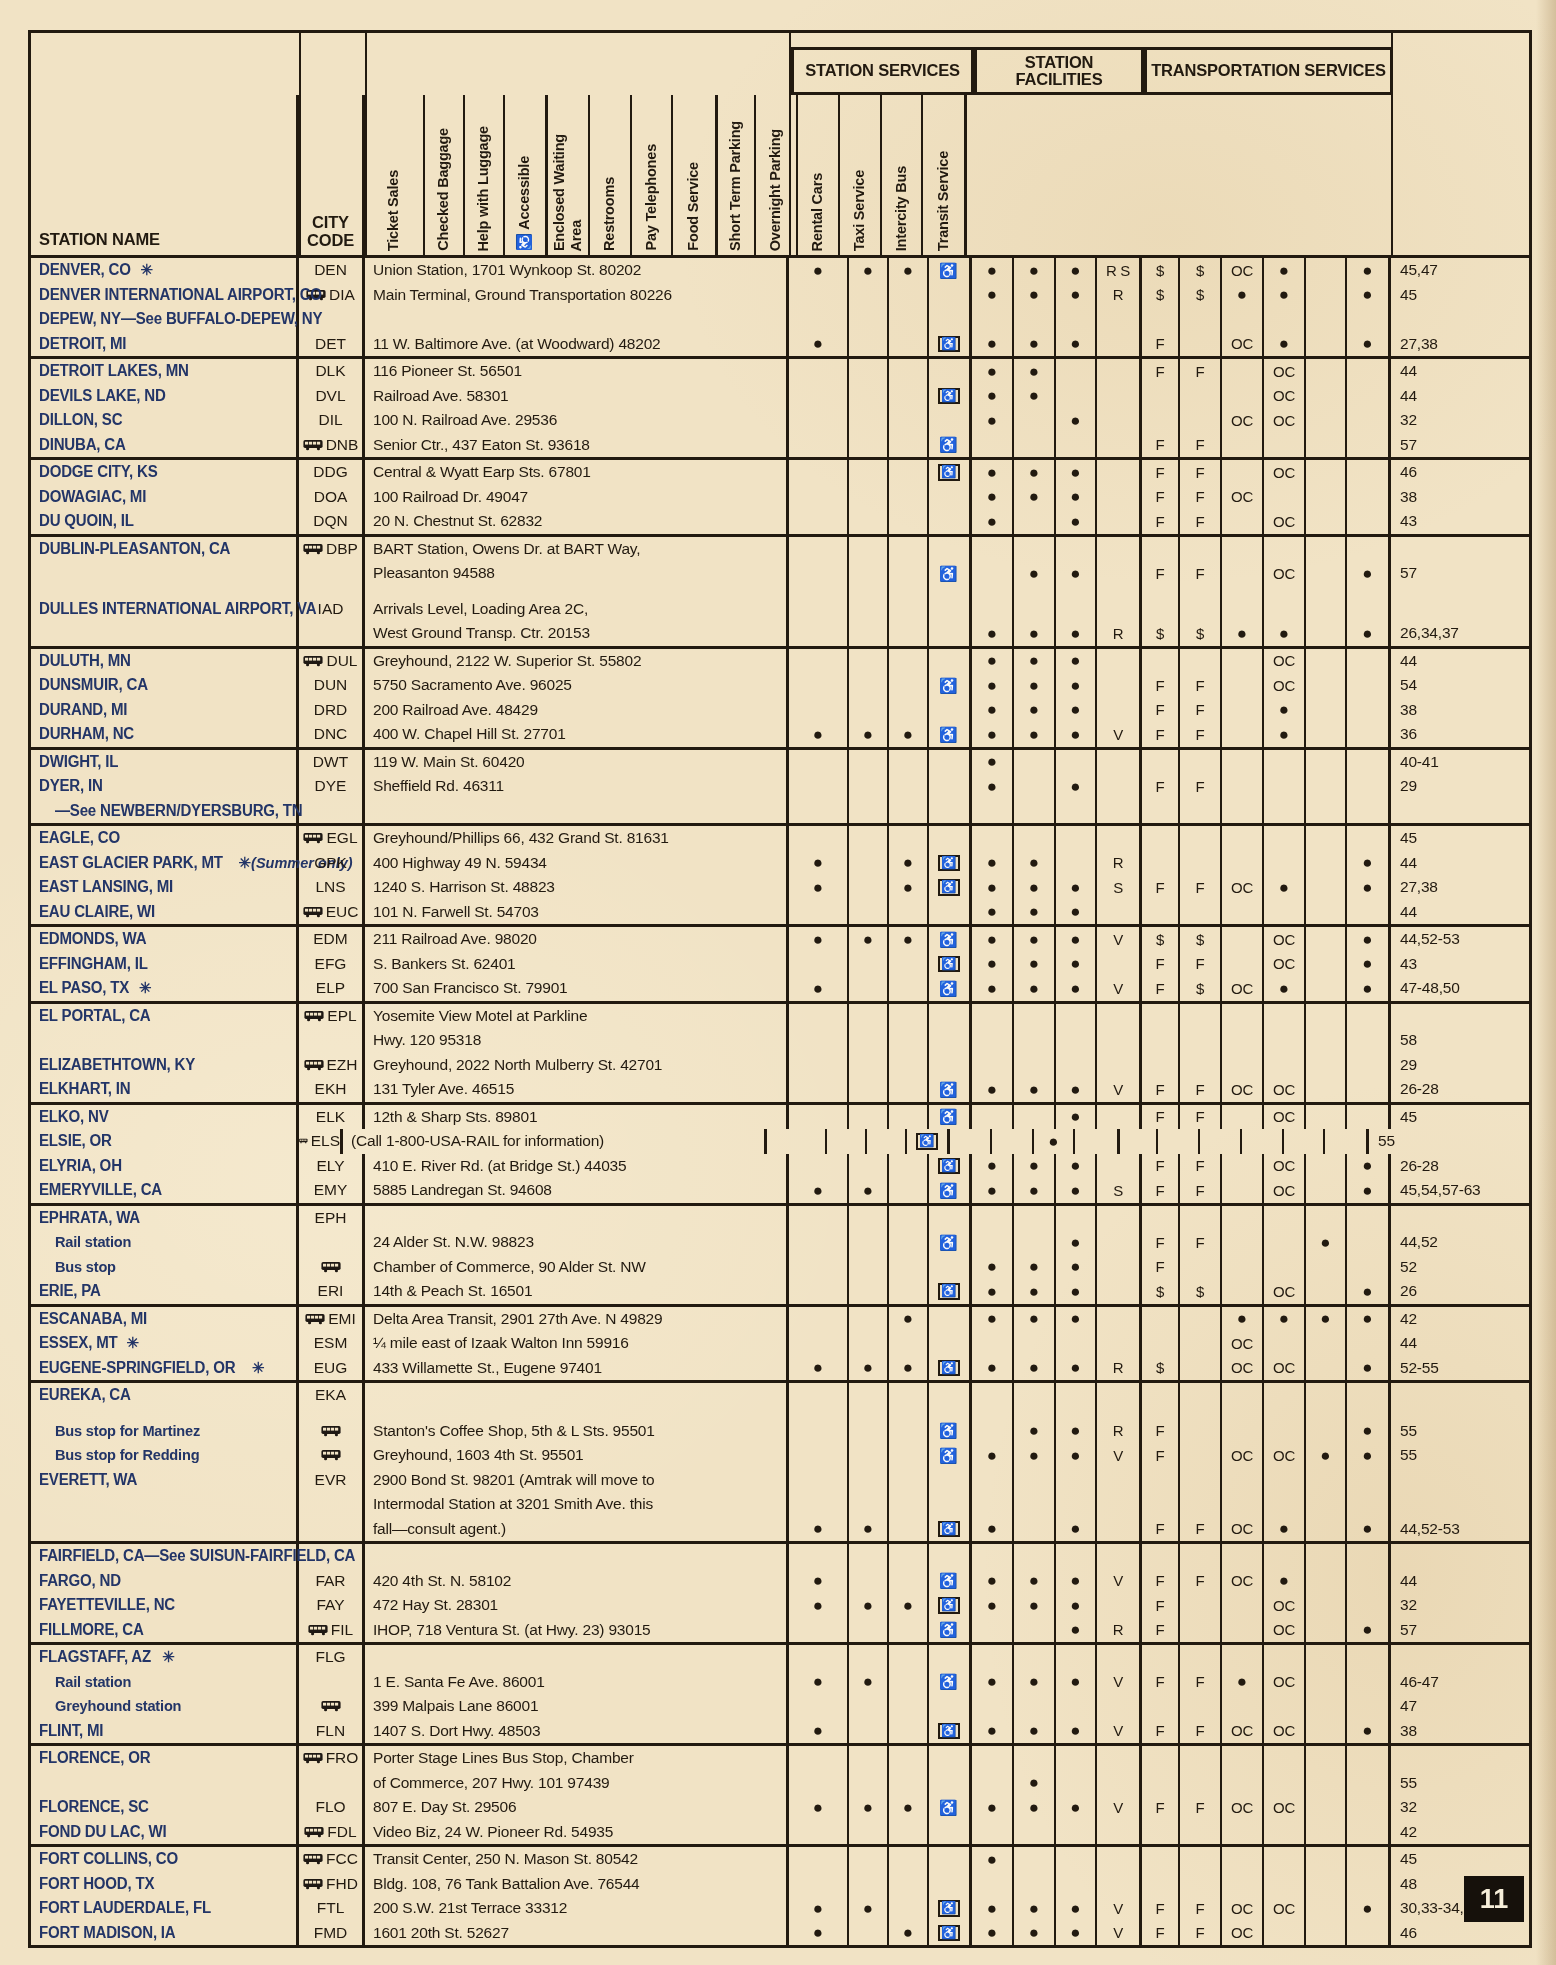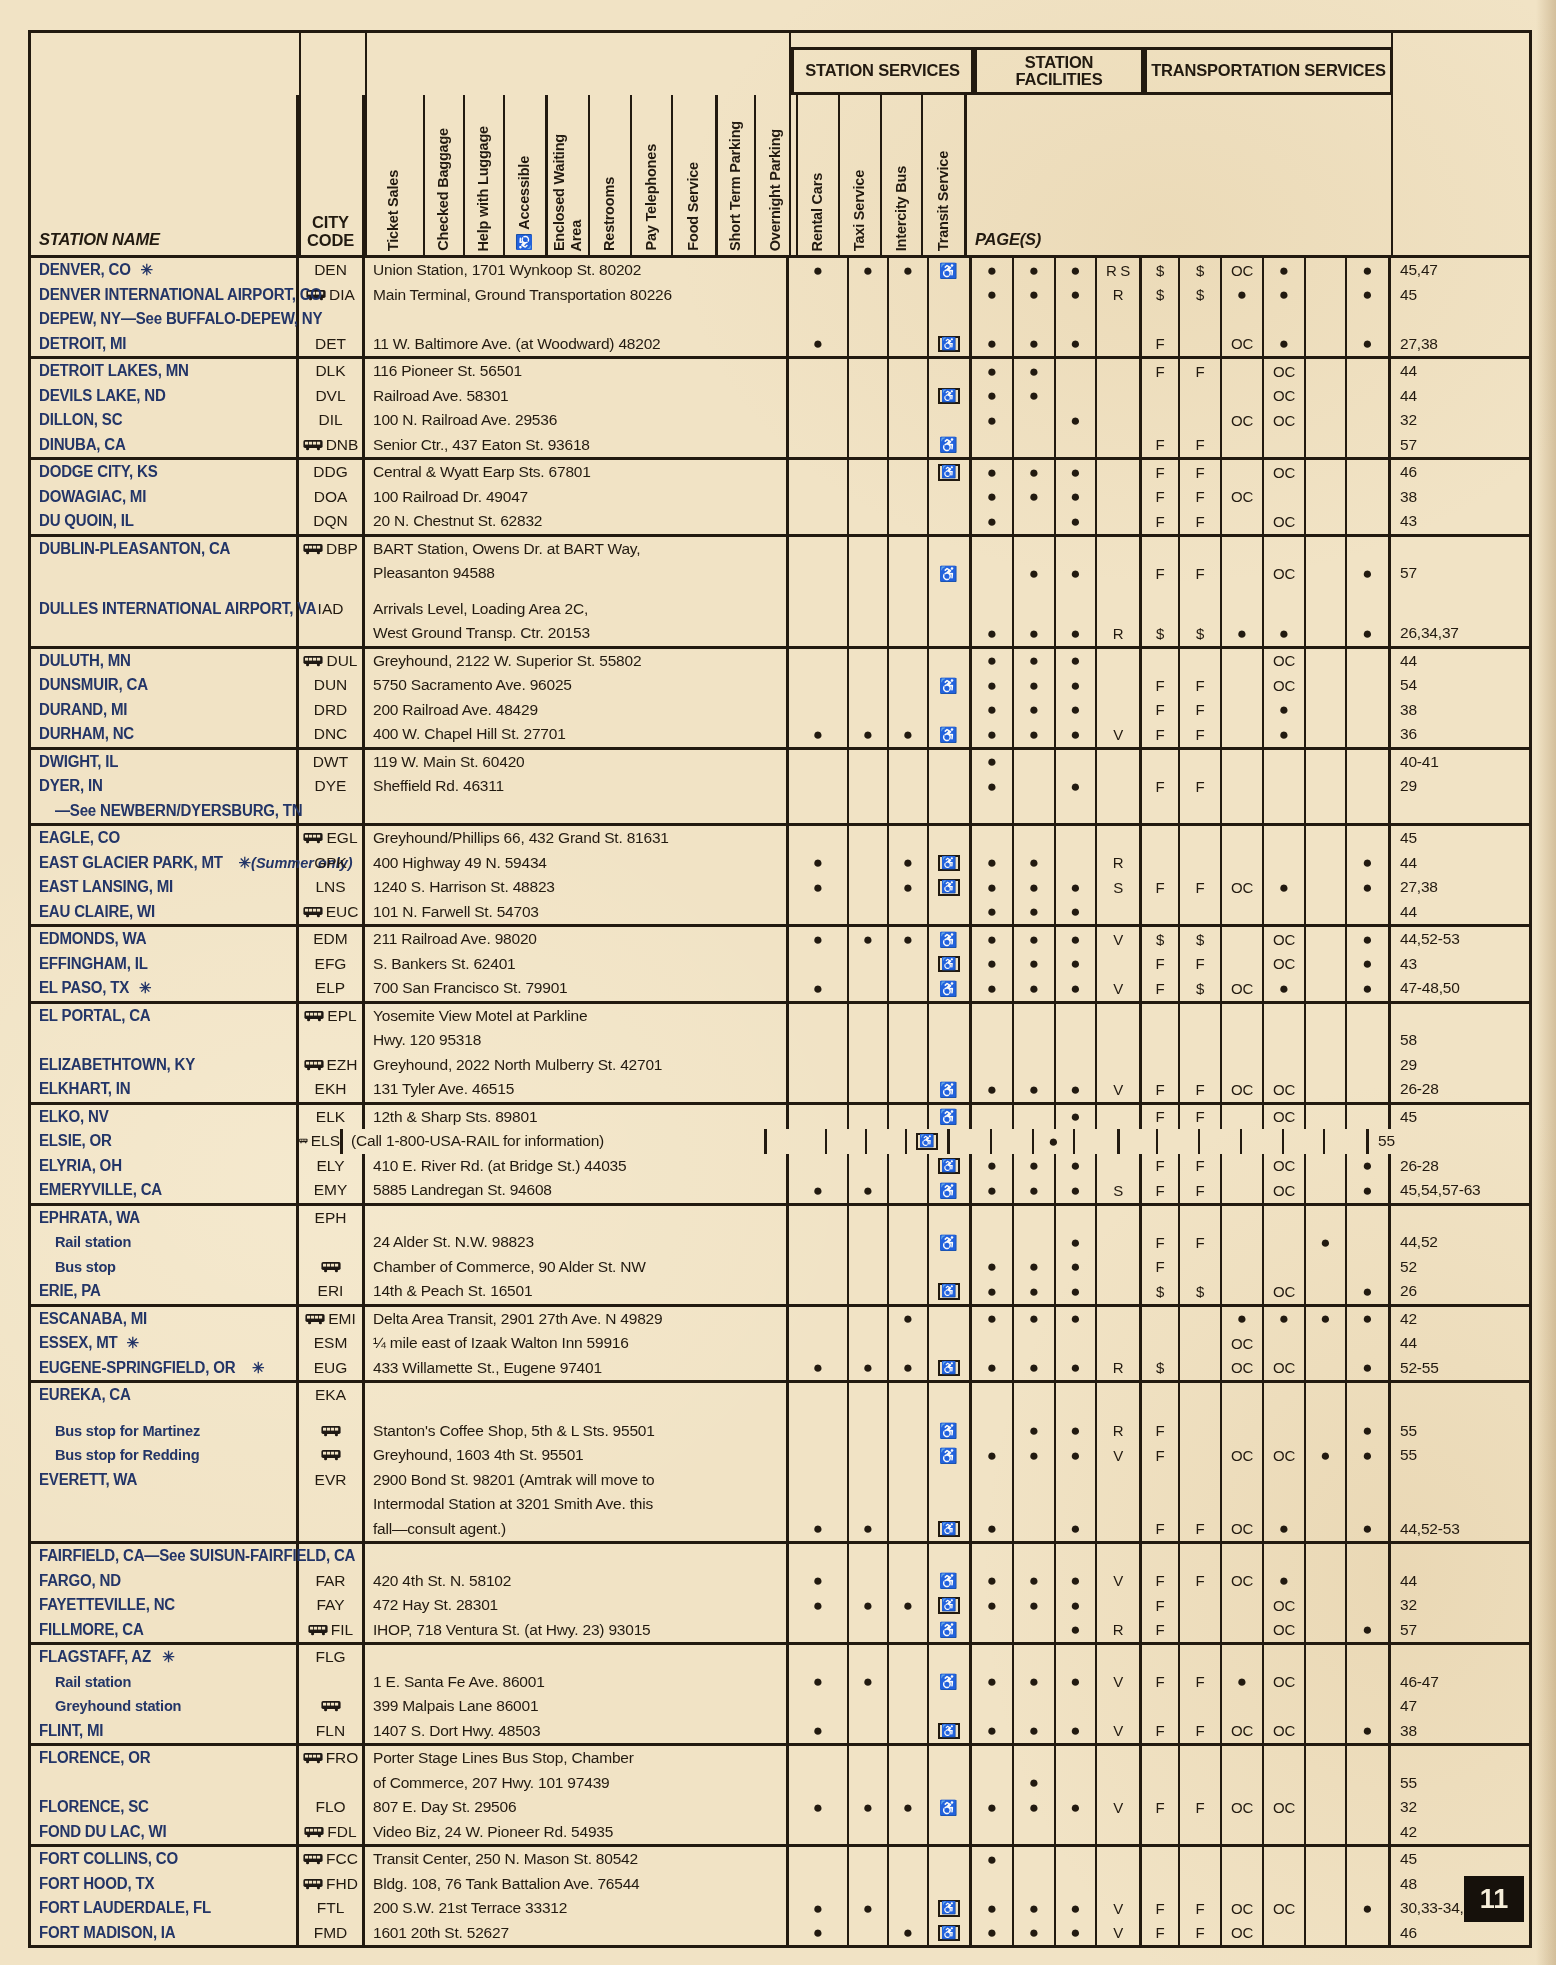--- a/index.html
+++ b/index.html
@@ -13,21 +13,21 @@
   .page::after{content:"";position:absolute;right:0;top:0;width:20px;height:100%;
     background:linear-gradient(to right,transparent,rgba(135,98,48,.28));pointer-events:none;}
   .tbl{position:absolute;left:28px;top:30px;width:1504px;border:3px solid #221a10;box-sizing:border-box;background:transparent;}
   .hdr{position:relative;height:222px;border-bottom:3px solid #221a10;}
   .vline{position:absolute;top:0;width:2px;height:222px;background:#221a10;}
   .gbox{position:absolute;top:14px;height:48px;border:3px solid #221a10;box-sizing:border-box;
     display:flex;flex-direction:column;align-items:center;justify-content:center;
     font-weight:700;font-size:16.5px;line-height:1.04;text-align:center;letter-spacing:-.2px;background:rgba(241,227,197,.01);}
   .hcells{position:absolute;left:0;top:62px;height:160px;display:flex;}
   .hc{box-sizing:border-box;height:160px;display:flex;align-items:flex-end;justify-content:center;padding-bottom:4px;}
-  .hc.lbl{justify-content:flex-start;align-items:flex-end;font-style:italic;}
+  .hc.lbl{justify-content:flex-start;align-items:flex-end;}
   .vl{writing-mode:vertical-rl;transform:rotate(180deg);font-weight:700;font-size:14.5px;letter-spacing:-.2px;line-height:1.05;white-space:nowrap;}
   .vwrap{display:flex;gap:1px;align-items:flex-end;}
   .hlab{font-weight:700;font-size:16.5px;letter-spacing:-.2px;padding:0 0 2px 8px;}
   .hlab.ctr{padding:0 0 2px 0;text-align:center;width:100%;line-height:1.05;}
   .row{display:flex;height:24.5px;align-items:center;}
   .row.sp{height:11px;}
   .cell{box-sizing:border-box;height:100%;display:flex;align-items:center;overflow:visible;}
   .b1{border-right:2px solid #221a10;} .b2{border-right:3px solid #221a10;}
   .c-name{padding-left:8px;white-space:nowrap;}
   .c-code{justify-content:center;gap:3px;font-size:15.5px;}
@@ -115,23 +115,20 @@
           </div>
           <div class="hc b1" style="width:42px">
             <span class="vl">Taxi Service</span>
           </div>
           <div class="hc b1" style="width:41px">
             <span class="vl">Intercity Bus</span>
           </div>
           <div class="hc b2" style="width:44px">
             <span class="vl">Transit Service</span>
           </div>
-          <div class="hc lbl " style="width:136px">
-            <span class="hlab">PAGE(S)</span>
-          </div>
         </div>
     </div>
     <div id="tbody">
         <div class="section">
           <div class="row">
             <div class="cell c-name b2" style="width:268px">
               <span class="nm">DENVER, CO</span>
               <span class="star">✳</span>
             </div>
             <div class="cell c-code b2" style="width:66px">

